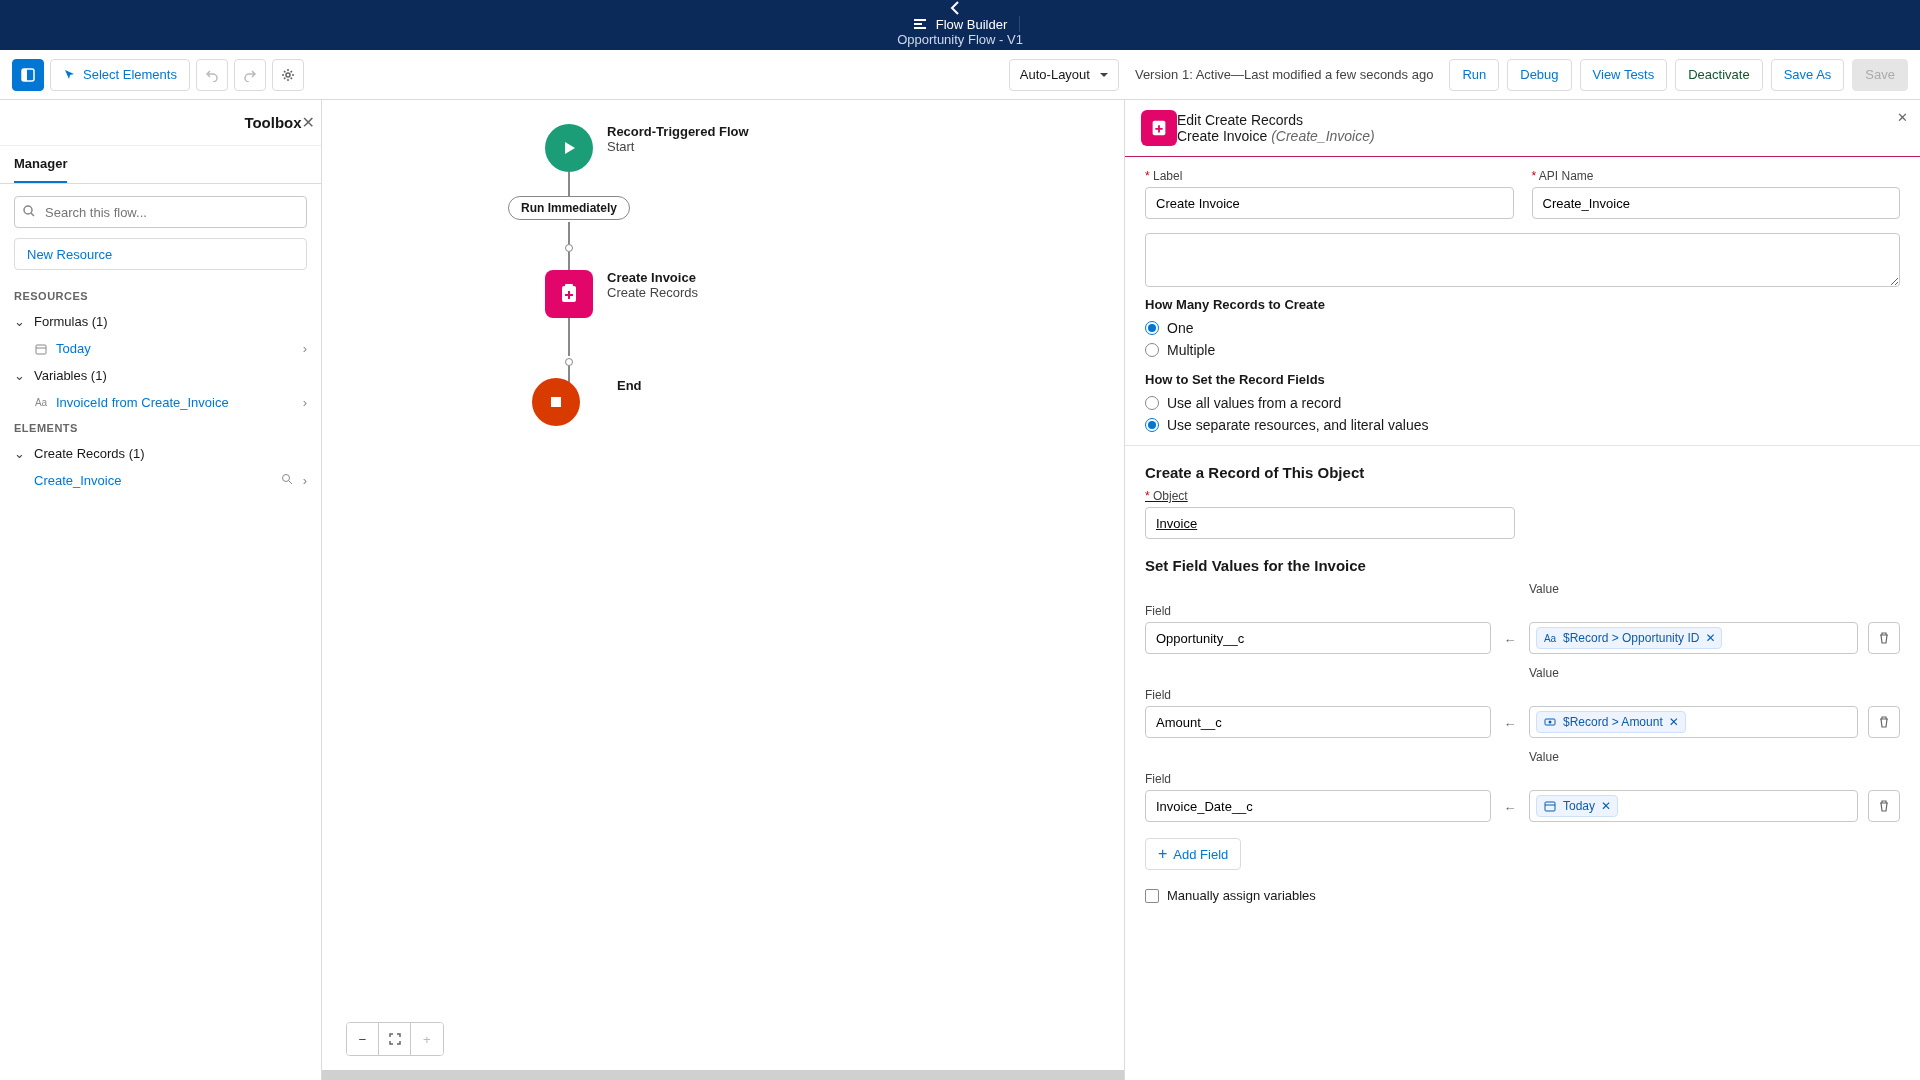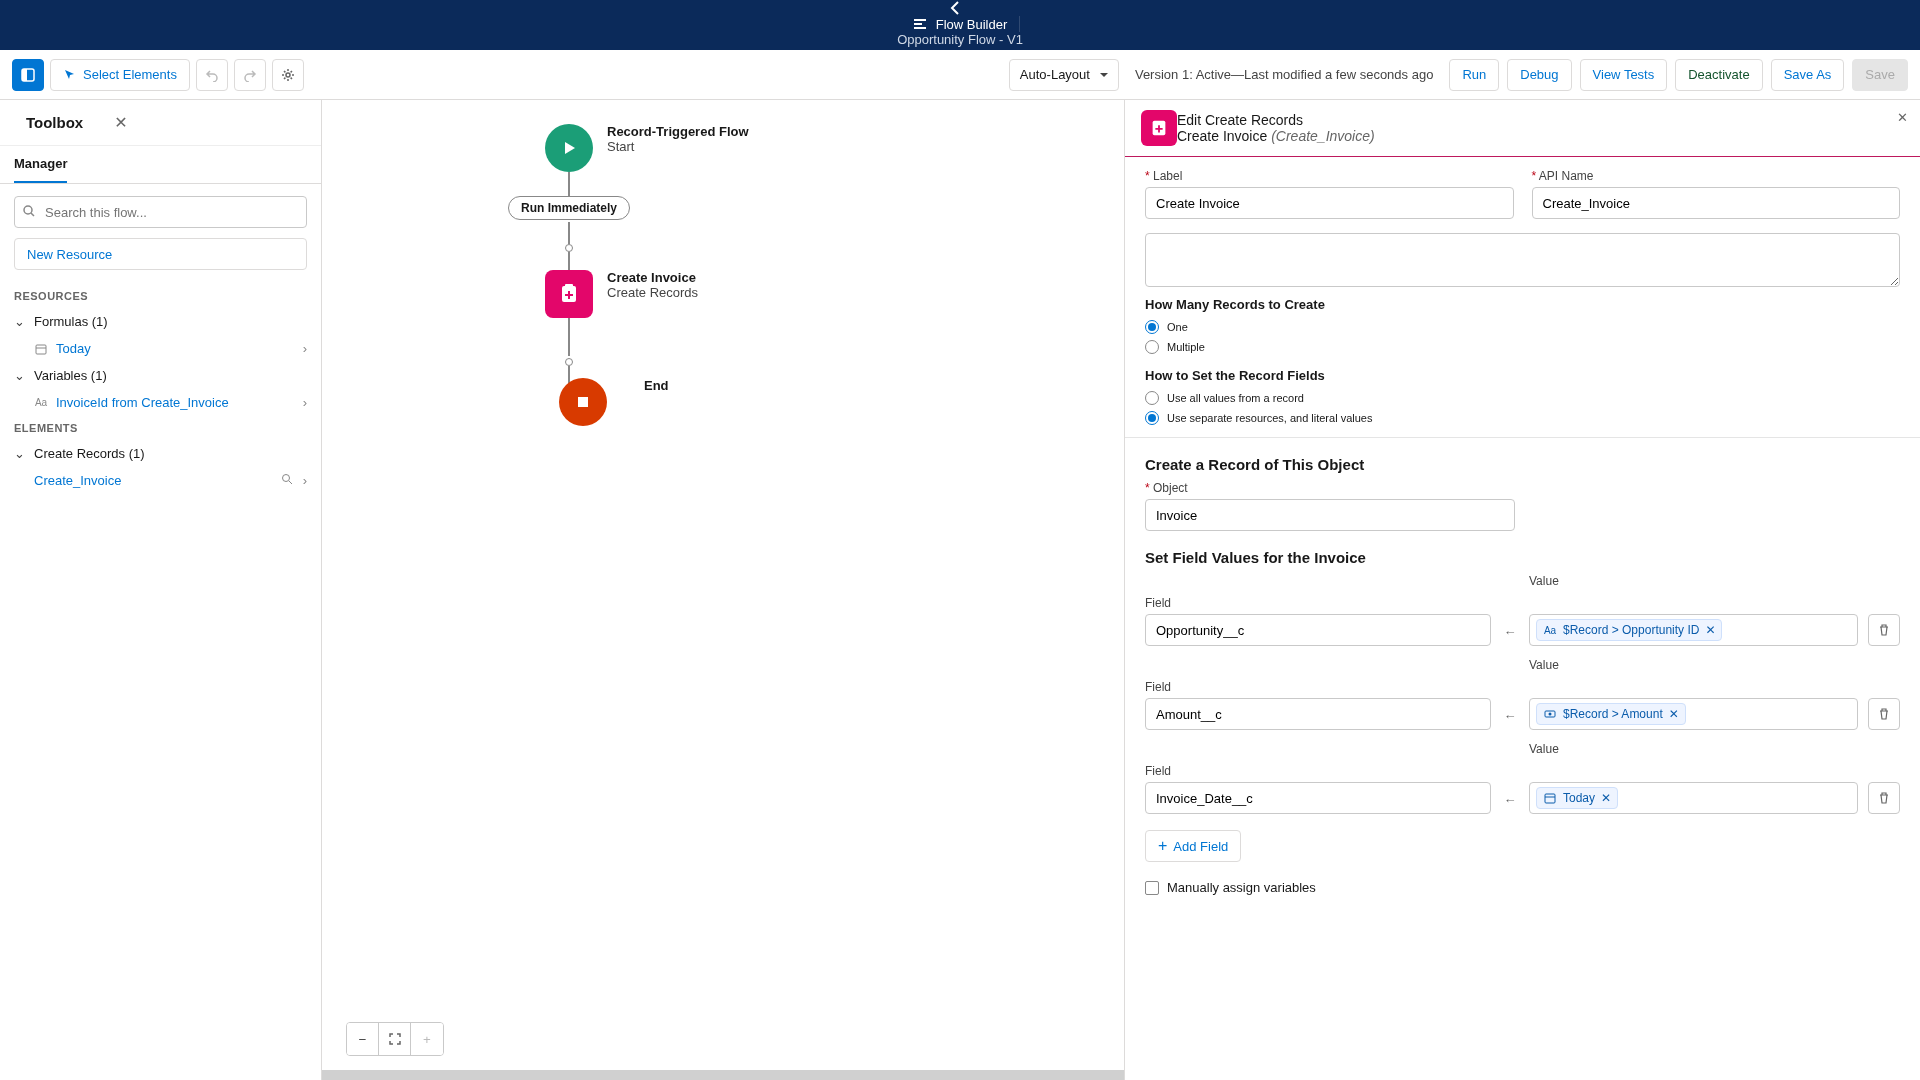--- a/index.html
+++ b/index.html
@@ -25,21 +25,21 @@
 .action-bar .left-group { display: flex; gap: 6px; }
 .action-bar .right-group { display: flex; gap: 8px; align-items: center; }
 .layout-select { height: 32px; border: 1px solid #dddbda; border-radius: 4px; padding: 0 28px 0 10px; background: #fff; position: relative; display: flex; align-items: center; cursor: pointer; }
 .layout-select::after { content: ""; position: absolute; right: 10px; top: 13px; border: 4px solid transparent; border-top-color: #444; }
 
 
 .main { display: flex; height: calc(100% - 100px); }
 
 
 .toolbox { width: 322px; border-right: 1px solid #dddbda; display: flex; flex-direction: column; background: #fff; }
-.toolbox-header { height: 46px; display: flex; align-items: center; justify-content: flex-start; padding: 0 26px; border-bottom: 1px solid #eee; gap: 31px; }
+.toolbox-header { height: 46px; display: flex; align-items: center; justify-content: flex-end; padding: 0 6px; border-bottom: 1px solid #eee; }
 .toolbox-header h3 { font-size: 15px; font-weight: 600; }
 .close-x { cursor: pointer; color: #666; font-size: 16px; }
 .tab-strip { padding: 10px 14px 0; border-bottom: 1px solid #dddbda; }
 .tab { display: inline-block; font-size: 13px; font-weight: 600; padding-bottom: 10px; border-bottom: 2px solid #0176d3; color: #181818; }
 .search-wrap { padding: 12px 14px 10px; }
 .search-input { width: 100%; height: 32px; border: 1px solid #c9c9c9; border-radius: 4px; padding: 0 10px 0 30px; font-size: 13px; background: #fff; }
 .search-wrap { position: relative; }
 .search-wrap .s-icon { position: absolute; left: 22px; top: 20px; color: #888; }
 .new-res-btn { margin: 0 14px 14px; }
 .section-h { font-size: 11px; letter-spacing: 0.5px; color: #666; padding: 6px 14px; font-weight: 600; }
@@ -79,21 +79,21 @@
 .panel-header .px { position:absolute; right:12px; top:10px; cursor:pointer; color:#666; }
 .panel-body { padding: 12px 20px; }
 .form-row { display:flex; gap:18px; margin-bottom:14px; }
 .form-col { flex:1; display:flex; flex-direction:column; gap:4px; }
 .form-label { font-size:12px; color:#444; }
 .req::before { content:"* "; color:#ba0517; }
 .text-input { height:32px; border:1px solid #c9c9c9; border-radius:4px; padding:0 10px; font-size:13px; width:100%; }
 .textarea { height:54px; border:1px solid #c9c9c9; border-radius:4px; padding:6px 10px; font-size:13px; width:100%; resize:vertical; }
 .subhead { font-size:13px; font-weight:600; margin: 10px 0 8px; }
 .subhead.big { font-size:15px; margin-top:18px; }
-.radio-row { display:flex; align-items:center; gap:8px; margin-bottom:6px; font-size:11px; }
+.radio-row { display:flex; align-items:center; gap:8px; margin-bottom:6px; font-size:14px; }
 .radio { width:14px; height:14px; border:1px solid #888; border-radius:50%; display:inline-flex; align-items:center; justify-content:center; }
 .radio.checked::after { content:""; width:8px; height:8px; border-radius:50%; background:#0176d3; }
 .radio.checked { border-color:#0176d3; }
 .divider { height:1px; background:#e5e5e5; margin: 12px -20px; }
 .fv-row { display:flex; align-items:flex-end; gap:10px; margin-bottom:12px; }
 .fv-col { display:flex; flex-direction:column; gap:4px; }
 .fv-col.field { width: 346px; }
 .fv-col.value { flex:1;gap:26px; }
 .arrow-sep { width:18px; height:32px; display:flex; align-items:center; justify-content:center; color:#666; }
 .pill-input { height:32px; border:1px solid #c9c9c9; border-radius:4px; padding:3px 6px; display:flex; align-items:center; gap:4px; }
@@ -280,21 +280,21 @@
       <div class="meta">
         <div class="t1">Create Invoice</div>
         <div class="t2">Create Records</div>
       </div>
     </div>
 
     <div class="connector" style="top:218px; height:38px; left:246px;"></div>
     <div class="conn-dot" style="top:258px; left:243px;"></div>
     <div class="connector" style="top:266px; height:18px; left:246px;"></div>
 
-    <div class="node" style="top:278px; left:237px;gap:37px;">
+    <div class="node" style="top:278px; left:210px;gap:37px;">
       <div class="shape circle end">
         <svg width="18" height="18" viewBox="0 0 18 18">
             <rect x="4" y="4" width="10" height="10" fill="#fff"></rect>
           </svg>
       </div>
       <div class="meta">
         <div class="t1">End</div>
       </div>
     </div>
 
@@ -359,21 +359,21 @@
         <span>Use all values from a record</span>
       </div>
       <div class="radio-row">
         <span class="radio checked"></span>
         <span>Use separate resources, and literal values</span>
       </div>
 
       <div class="divider"></div>
 
       <div class="subhead big">Create a Record of This Object</div>
-      <div class="form-col" style="width:370px; margin-top:6px;">
+      <div class="form-col" style="width:370px; margin-top:6px;text-decoration:underline;">
         <label class="form-label req">Object</label>
         <input class="text-input" value="Invoice" style="">
       </div>
 
       <div class="subhead big">Set Field Values for the Invoice</div>
 
       <div id="fv-rows">
           <div class="fv-row">
     <div class="fv-col field">
       <label class="form-label">Field</label>

